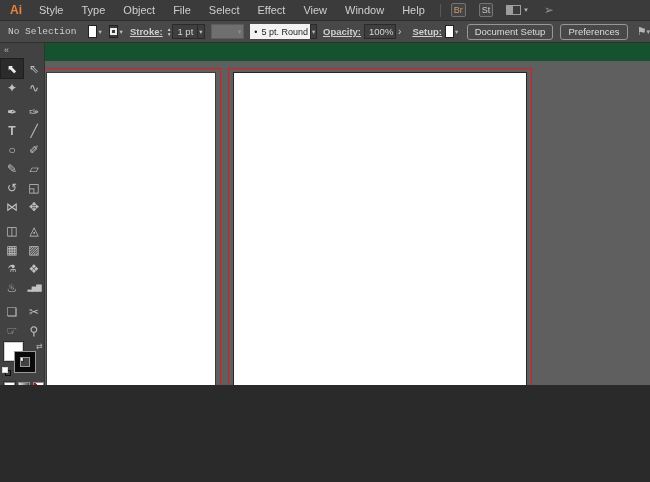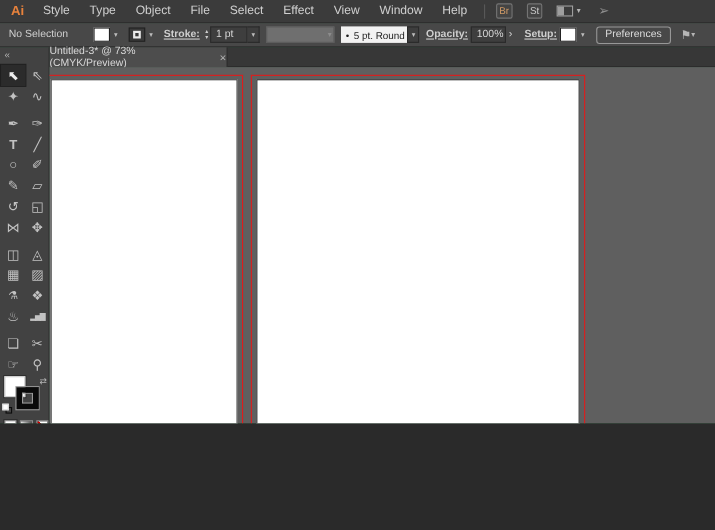--- a/index.html
+++ b/index.html
@@ -20,21 +20,21 @@
   .ws-icon { display:inline-block; width:15px; height:10px; border:1px solid #9e9e9e;
     background:linear-gradient(90deg,#9e9e9e 0 45%, transparent 45%); margin-right:3px; }
   .chev { font-size:7px; color:#b5b5b5; }
   .share-icon { color:#8d8d8d; font-size:12px; margin-left:16px; }
 
   
   .controlbar { position:absolute; left:0; top:21px; width:650px; height:22px;
     background:#484848; border-bottom:1px solid #2f2f2f;
     display:flex; align-items:center; padding-left:8px; font-size:9.5px; color:#cfcfcf;
     white-space:nowrap; overflow:hidden; }
-  .cb-status { margin-right:23px; }
+  .cb-status { margin-right:12px;font-family:Liberation Mono, monospace; }
   .proxy { width:15px; height:13px; border:1px solid #222; background:#fff; }
   .proxy.stroke-proxy { background:#3a3a3a; display:flex; align-items:center; justify-content:center; }
   .proxy.stroke-proxy i { display:block; width:7px; height:7px; border:2px solid #ececec; }
   .chevbox { width:11px; height:13px; display:flex; align-items:center; justify-content:center;
     font-size:6.5px; color:#bdbdbd; }
   .cb-label { text-decoration:underline; margin:0 3px 0 6px;font-weight:bold; }
   .stepper { display:flex; flex-direction:column; justify-content:center; font-size:5.5px;
     line-height:5px; color:#cfcfcf; margin:0 2px; }
   .field { height:15px; background:#3e3e3e; border:1px solid #2a2a2a;
     display:flex; align-items:center; padding:0 4px; color:#d6d6d6; }
@@ -157,31 +157,26 @@
       <span>•</span>
       <span>5 pt. Round</span>
     </span>
     <span class="chevbox" style="background:#3e3e3e;border:1px solid #2a2a2a;height:15px">▾</span>
     <span class="cb-label">Opacity:</span>
     <span class="field w-op">100%</span>
     <span class="popout">›</span>
     <span class="cb-label">Setup:</span>
     <span class="proxy"></span>
     <span class="chevbox">▾</span>
+    <span class="cb-btn">Document Setup</span>
     <span class="cb-btn">Preferences</span>
     <span class="panel-flag">⚑</span>
     <span class="chev">▾</span>
   </div>
 
-  <div class="tabbar">
-    <div class="tab">
-      <span>Untitled-3* @ 73% (CMYK/Preview)</span>
-      <span class="tab-close">✕</span>
-    </div>
-  </div>
 
   <div class="leftpanel">
     <div class="panel-top">
       <span>«</span>
     </div>
     <div class="tools">
       <span class="tool sel">⬉</span>
       <span class="tool">⇖</span>
       <span class="tool">✦</span>
       <span class="tool">∿</span>

